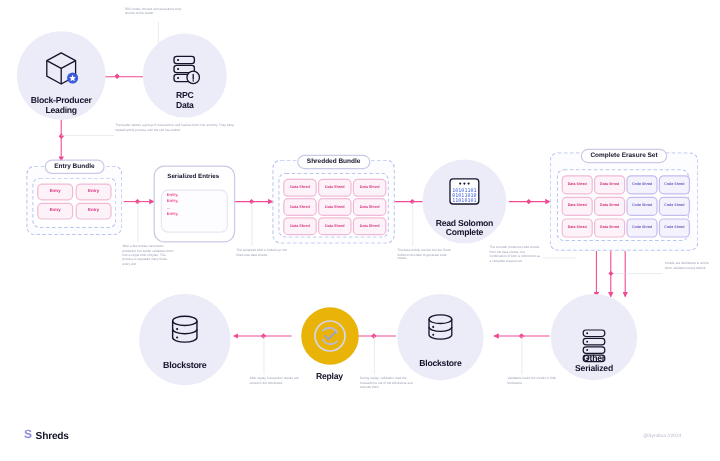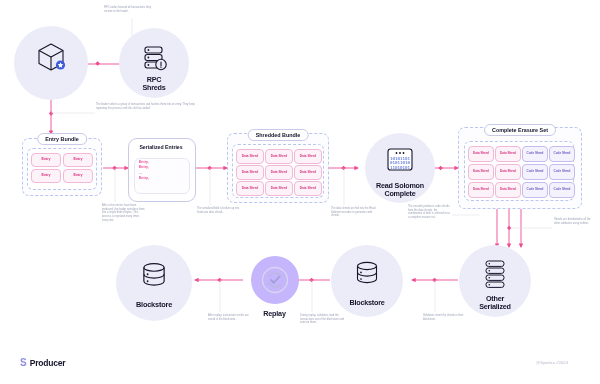--- a/index.html
+++ b/index.html
@@ -121,38 +121,42 @@
 
   <div class="node" style="left:14px;top:26px;width:74px;height:74px;">
     <div class="circle" style="width:74px;height:74px;">
       <svg width="34" height="34" viewBox="0 0 34 34" style="margin-bottom:12px;">
         <path d="M17 4 L29 10.5 L29 23.5 L17 30 L5 23.5 L5 10.5 Z" fill="none" stroke="#14142b" stroke-width="1.1" stroke-linejoin="round"></path>
         <path d="M5 10.5 L17 17 L29 10.5" fill="none" stroke="#14142b" stroke-width="1.1" stroke-linejoin="round"></path>
         <path d="M17 17 L17 30" fill="none" stroke="#14142b" stroke-width="1.1"></path>
         <circle cx="26.5" cy="25" r="4.6" fill="#3b5bdb"></circle>
         <path d="M26.5 22.2 l0.8 1.9 2 0.2 -1.5 1.4 0.4 2 -1.7-1 -1.7 1 0.4-2 -1.5-1.4 2-0.2 z" fill="#ffffff"></path>
       </svg>
+      <div class="node-label inside" style="bottom:4px;font-size:7.2px;width:84px;">
+        <div>Block-Producer</div>
+        <div>Leading</div>
+      </div>
     </div>
   </div>
 
   <div class="node" style="left:119px;top:28px;width:70px;height:70px;align-items:center;">
     <div class="circle" style="width:70px;height:70px;">
       <svg width="28" height="28" viewBox="0 0 28 28" style="margin-bottom:12px;">
         <rect x="5" y="4" width="17" height="6" rx="2.2" fill="none" stroke="#14142b" stroke-width="1.1"></rect>
         <rect x="5" y="11.5" width="17" height="6" rx="2.2" fill="none" stroke="#14142b" stroke-width="1.1"></rect>
         <rect x="5" y="19" width="17" height="6" rx="2.2" fill="none" stroke="#14142b" stroke-width="1.1"></rect>
         <circle cx="8.4" cy="7" r="0.9" fill="#14142b"></circle>
         <circle cx="8.4" cy="14.5" r="0.9" fill="#14142b"></circle>
         <circle cx="8.4" cy="22" r="0.9" fill="#14142b"></circle>
         <circle cx="21" cy="21.5" r="5.2" fill="#ececf8" stroke="#14142b" stroke-width="1.1"></circle>
         <path d="M21 19 v4 M21 24.2 v0.4" stroke="#14142b" stroke-width="1.1" stroke-linecap="round"></path>
       </svg>
       <div class="node-label inside" style="bottom:6px;font-size:7.2px;width:70px;">
         <div>RPC</div>
-        <div>Shreds</div>
+        <div>Data</div>
       </div>
     </div>
   </div>
 
   <div class="titled-box" style="left:22px;top:138px;width:80px;height:58px;">
     <div class="dashed-wrap" style="left:0;top:0;width:78px;height:56px;"></div>
     <div class="inner-dashed" style="left:5px;top:10px;width:68px;height:40px;"></div>
     <div class="box-title" style="top:-5px;font-size:5.4px;padding:2px 7px;">Entry Bundle</div>
     <div class="chip entry" style="left:9px;top:15px;width:28px;height:12px;font-size:3.6px;">Entry</div>
     <div class="chip entry" style="left:41px;top:15px;width:28px;height:12px;font-size:3.6px;">Entry</div>
@@ -180,21 +184,21 @@
     <div class="chip data" style="left:38px;top:16px;width:26px;height:13px;font-size:3.1px;">Data Shred</div>
     <div class="chip data" style="left:67px;top:16px;width:26px;height:13px;font-size:3.1px;">Data Shred</div>
     <div class="chip data" style="left:9px;top:32px;width:26px;height:13px;font-size:3.1px;">Data Shred</div>
     <div class="chip data" style="left:38px;top:32px;width:26px;height:13px;font-size:3.1px;">Data Shred</div>
     <div class="chip data" style="left:67px;top:32px;width:26px;height:13px;font-size:3.1px;">Data Shred</div>
     <div class="chip data" style="left:9px;top:48px;width:26px;height:13px;font-size:3.1px;">Data Shred</div>
     <div class="chip data" style="left:38px;top:48px;width:26px;height:13px;font-size:3.1px;">Data Shred</div>
     <div class="chip data" style="left:67px;top:48px;width:26px;height:13px;font-size:3.1px;">Data Shred</div>
   </div>
 
-  <div class="node" style="left:365px;top:133px;width:70px;height:70px;align-items:center;">
+  <div class="node" style="left:352px;top:133px;width:70px;height:70px;align-items:center;">
     <div class="circle" style="width:70px;height:70px;">
       <svg width="30" height="26" viewBox="0 0 30 26" style="margin-bottom:16px;">
         <rect x="3" y="2" width="24" height="21" rx="2.6" fill="#ffffff" stroke="#14142b" stroke-width="1.1"></rect>
         <circle cx="11.5" cy="6" r="0.9" fill="#14142b"></circle>
         <circle cx="15" cy="6" r="0.9" fill="#14142b"></circle>
         <circle cx="18.5" cy="6" r="0.9" fill="#14142b"></circle>
         <text x="15" y="12.6" font-family="DejaVu Sans Mono, monospace" font-size="4.2" fill="#3b5bdb" text-anchor="middle">10101101</text>
         <text x="15" y="17.2" font-family="DejaVu Sans Mono, monospace" font-size="4.2" fill="#3b5bdb" text-anchor="middle">01011010</text>
         <text x="15" y="21.6" font-family="DejaVu Sans Mono, monospace" font-size="4.2" fill="#3b5bdb" text-anchor="middle">11010101</text>
       </svg>
@@ -220,21 +224,21 @@
     <div class="chip code" style="left:64px;top:37px;width:24px;height:14px;font-size:3.0px;">Code Shred</div>
     <div class="chip code" style="left:91px;top:37px;width:24px;height:14px;font-size:3.0px;">Code Shred</div>
 
     <div class="chip data" style="left:10px;top:55px;width:24px;height:14px;font-size:3.0px;">Data Shred</div>
     <div class="chip data" style="left:37px;top:55px;width:24px;height:14px;font-size:3.0px;">Data Shred</div>
     <div class="chip code" style="left:64px;top:55px;width:24px;height:14px;font-size:3.0px;">Code Shred</div>
     <div class="chip code" style="left:91px;top:55px;width:24px;height:14px;font-size:3.0px;">Code Shred</div>
   </div>
 
   <div class="node" style="left:459px;top:245px;width:72px;height:72px;">
-    <div class="circle" style="width:72px;height:72px;">
+    <div class="circle" style="width:72px;height:72px;align-items:flex-end;">
       <svg width="26" height="30" viewBox="0 0 26 30" style="margin-bottom:14px;">
         <rect x="4" y="2" width="18" height="5.4" rx="2.4" fill="none" stroke="#14142b" stroke-width="1"></rect>
         <rect x="4" y="9" width="18" height="5.4" rx="2.4" fill="none" stroke="#14142b" stroke-width="1"></rect>
         <rect x="4" y="16" width="18" height="5.4" rx="2.4" fill="none" stroke="#14142b" stroke-width="1"></rect>
         <rect x="4" y="23" width="18" height="5.4" rx="2.4" fill="none" stroke="#14142b" stroke-width="1"></rect>
         <circle cx="7.3" cy="4.7" r="0.8" fill="#14142b"></circle>
         <circle cx="7.3" cy="11.7" r="0.8" fill="#14142b"></circle>
         <circle cx="7.3" cy="18.7" r="0.8" fill="#14142b"></circle>
         <circle cx="7.3" cy="25.7" r="0.8" fill="#14142b"></circle>
       </svg>
@@ -254,21 +258,21 @@
         <circle cx="9" cy="12.4" r="0.85" fill="#14142b"></circle>
         <circle cx="9" cy="19" r="0.85" fill="#14142b"></circle>
       </svg>
       <div class="node-label inside" style="bottom:10px;font-size:7.2px;width:72px;">
         <div>Blockstore</div>
       </div>
     </div>
   </div>
 
   <div class="node" style="left:243px;top:251px;width:58px;height:58px;">
-    <div class="circle" style="width:48px;height:48px;background:#c4b5fd;margin-left:5px;">
+    <div class="circle" style="width:48px;height:48px;background:#eab308;margin-left:5px;">
       <svg width="30" height="30" viewBox="0 0 30 30">
         <circle cx="15" cy="15" r="12.5" fill="none" stroke="#d6d6ec" stroke-width="1.4"></circle>
         <path d="M9 10.5 a7.5 7.5 0 0 1 12 1.5" fill="none" stroke="#b9b9dd" stroke-width="1.5" stroke-linecap="round"></path>
         <path d="M21 19.5 a7.5 7.5 0 0 1 -12 -1.5" fill="none" stroke="#b9b9dd" stroke-width="1.5" stroke-linecap="round"></path>
         <path d="M11 14.8 l2.8 3 5.4-6" fill="none" stroke="#9f9fd0" stroke-width="1.7" stroke-linecap="round" stroke-linejoin="round"></path>
       </svg>
       <div class="node-label inside" style="bottom:-14px;font-size:7.2px;width:60px;color:#14142b;">
         <div>Replay</div>
       </div>
     </div>
@@ -295,17 +299,17 @@
   <div class="anno" style="left:197px;top:207px;width:44px;">The serialized blob is broken up into fixed-size data shreds.</div>
   <div class="anno" style="left:331px;top:207px;width:46px;">The data shreds are fed into the Read Solomon encoder to generate code shreds.</div>
   <div class="anno" style="left:408px;top:205px;width:44px;">The encoder produces code shreds from the data shreds, the combination of both is referred to as a complete erasure set.</div>
   <div class="anno" style="left:554px;top:218px;width:42px;">Shreds are distributed to all the other validators using turbine.</div>
   <div class="anno" style="left:423px;top:314px;width:46px;">Validators insert the shreds in their blockstore.</div>
   <div class="anno" style="left:300px;top:314px;width:46px;">During replay, validators read the transactions out of the blockstore and execute them.</div>
   <div class="anno" style="left:208px;top:314px;width:44px;">After replay, transaction results are stored in the blockstore.</div>
 
   <div class="footer-logo" style="left:20px;top:358px;">
     <span class="mark">S</span>
-    <span class="word">Producer</span>
+    <span class="word">Shreds</span>
   </div>
   <div class="footer-credit" style="left:536px;top:360px;">@Syndica //2024</div>
 
 </div>
 
 </body></html>

